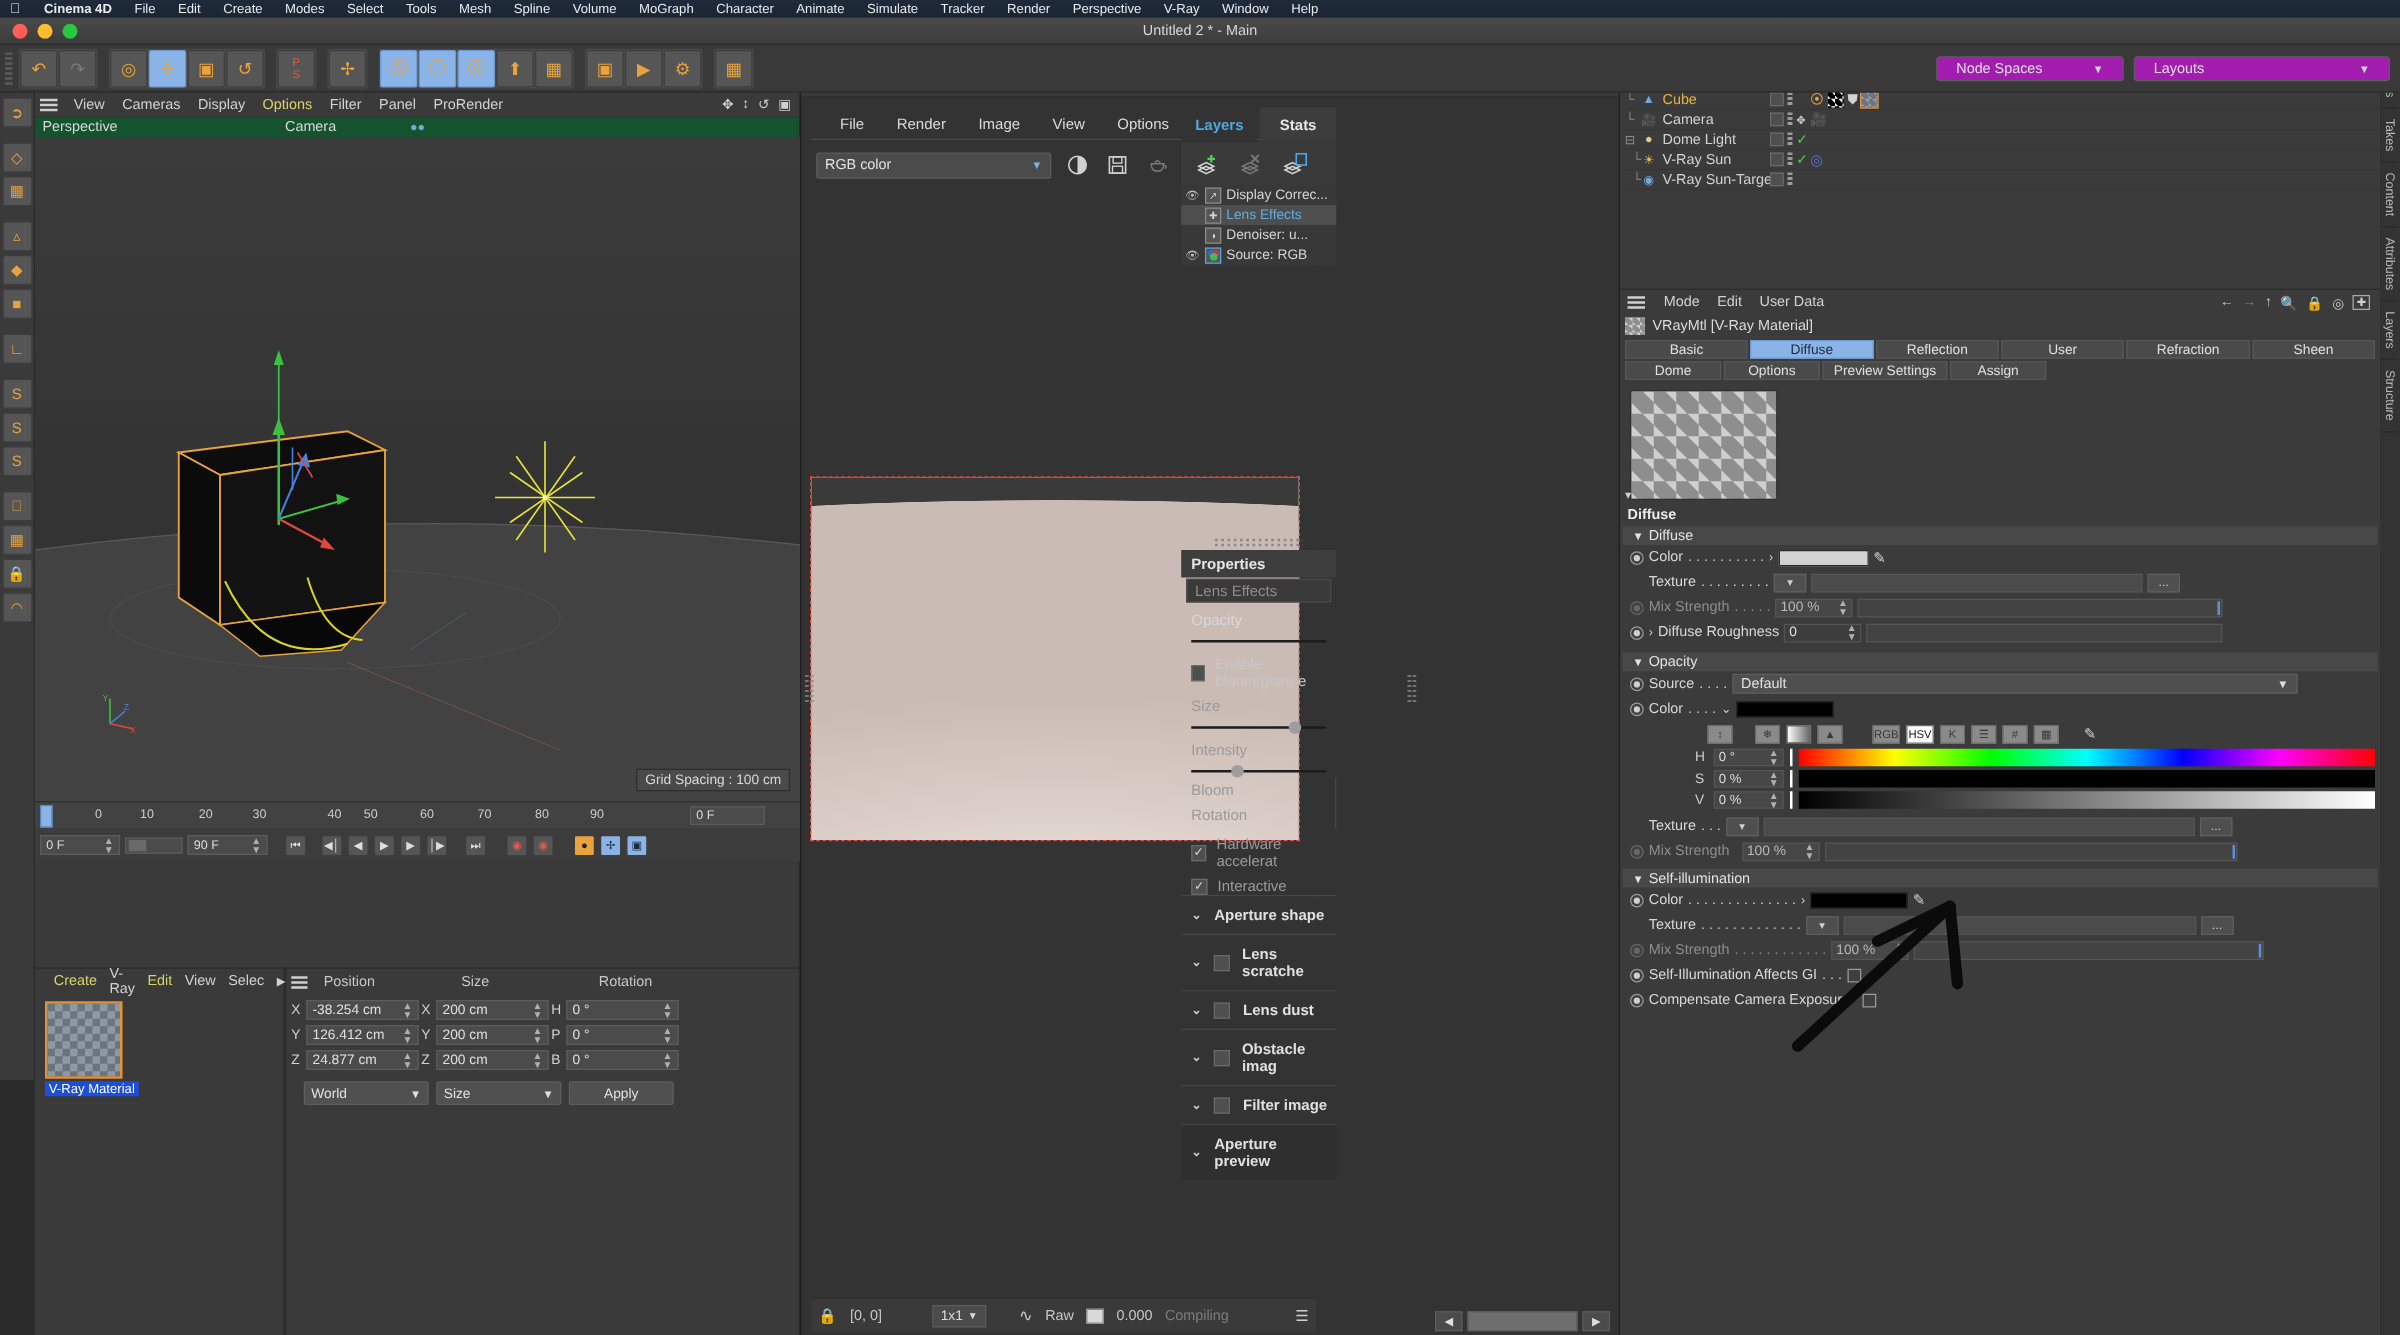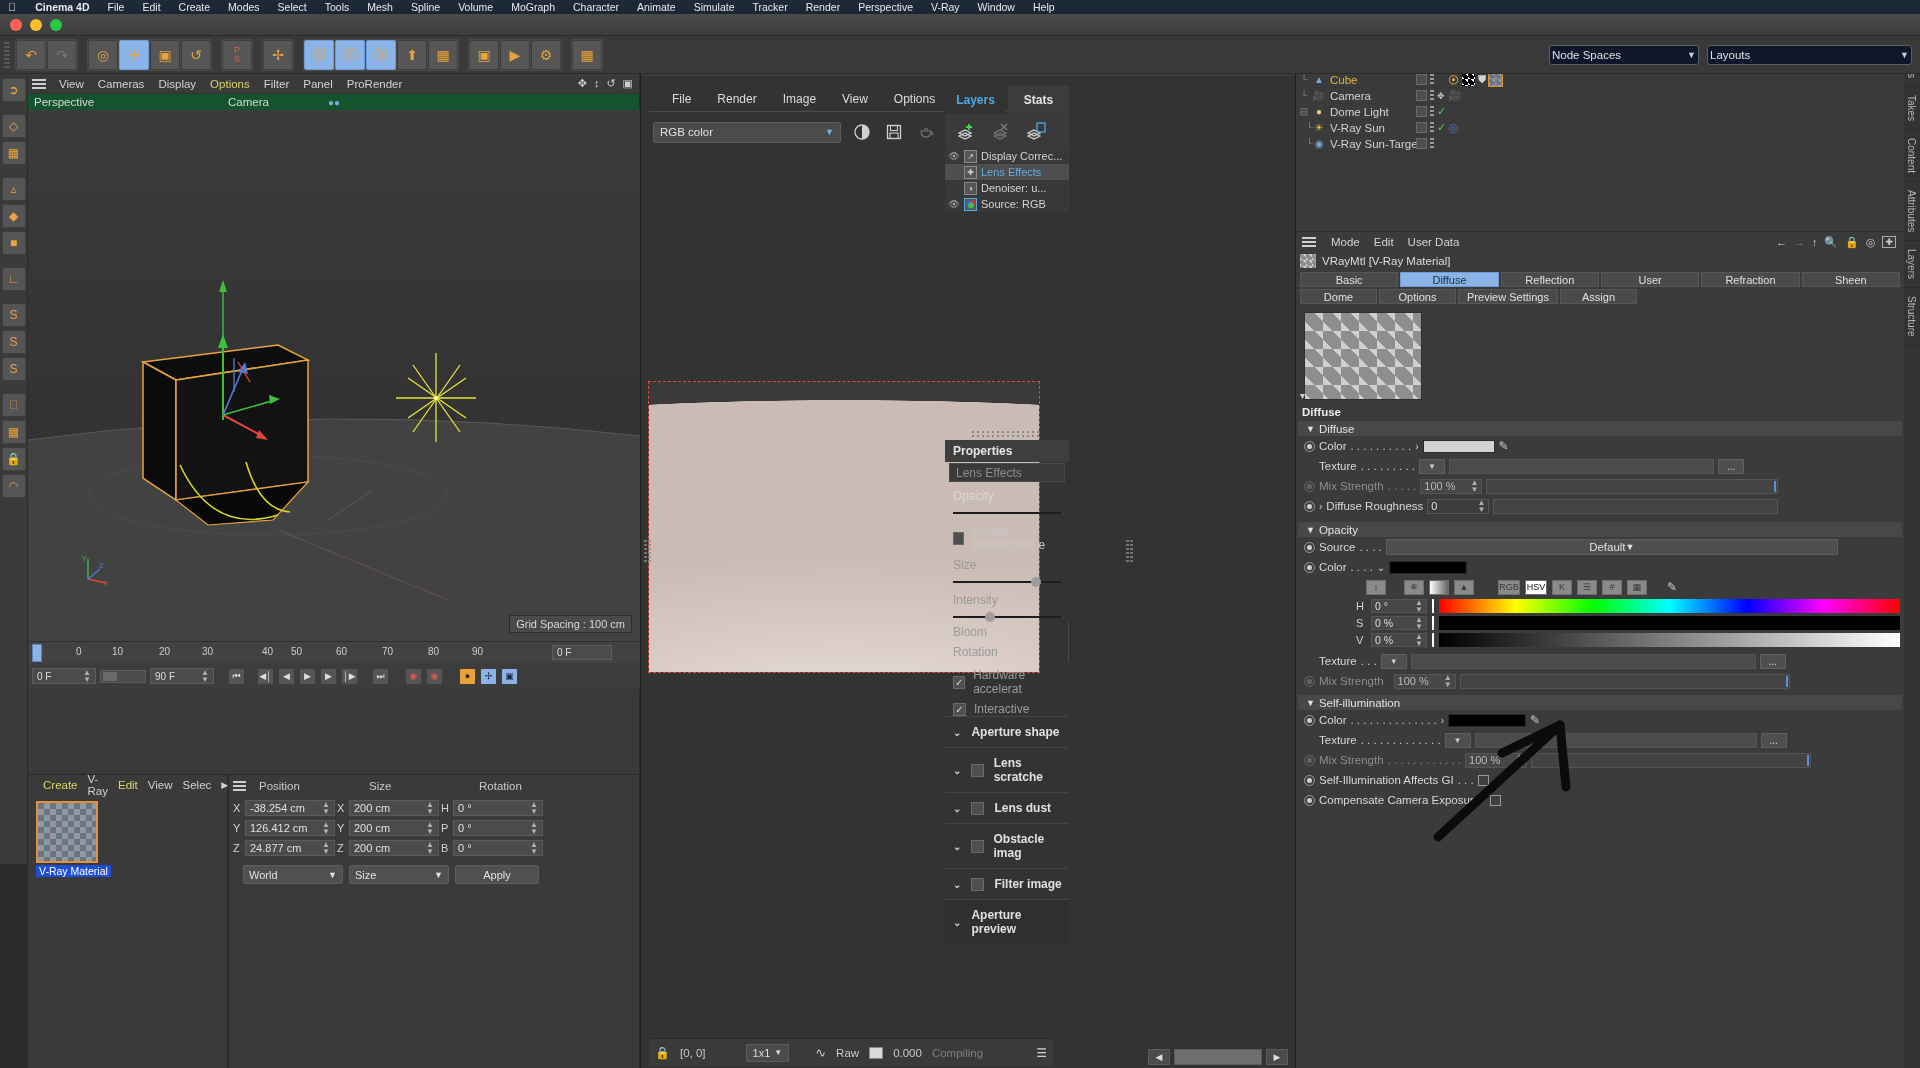--- a/index.html
+++ b/index.html
@@ -48,23 +48,23 @@
   .tgroup{ display:flex; background:#4a4a4a; border-radius:2px; padding:1px; gap:1px; margin-right:6px;}
   .tbtn {
     width:30px; height:30px; background:#565656; border:1px solid #3e3e3e;
     display:flex; align-items:center; justify-content:center; border-radius:2px;
     font-size:14px; color:#e8a33d; position:relative;
   }
   .tbtn.on { background:#8ab4e8; border-color:#6f9ad4; }
   .tbtn.plain{background:#565656;}
   .tool-right{ position:absolute; right:8px; display:flex; gap:8px; align-items:center;}
   .combo {
-    height:20px; min-width:150px; background:#0f172a; border:1px solid #5e5e5e;
+    height:20px; min-width:150px; background:#a21caf; border:1px solid #5e5e5e;
     border-radius:3px; color:#e0e0e0; font-size:11.5px; display:flex; align-items:center;
-    padding:0 2px; justify-content:space-between;
+    padding:0 15px; justify-content:space-between;
   }
   .combo .cv{white-space:nowrap;}
   .combo .ca{font-size:9px;color:#cfcfcf;}
 
   
   .rail {
     position:absolute; left:0; top:74px; width:28px; height:790px;
     background:#3a3a3a; border-right:1px solid #2b2b2b; padding-top:4px;
     display:flex; flex-direction:column; align-items:center; gap:3px; z-index:10;
   }
@@ -274,21 +274,21 @@
   .dotlbl.dim{color:#8d8d8d;}
   .sw{height:13px;border:1px solid #2a2a2a;}
   .eyedrop{color:#d0d0d0;font-size:12px;}
   .tex-sel{width:26px;height:15px;background:#4f4f4f;border:1px solid #5f5f5f;display:flex;align-items:center;justify-content:center;font-size:9px;color:#d0d0d0;}
   .tex-field{height:15px;background:#4b4b4b;border:1px solid #555;}
   .dotsbtn{width:26px;height:15px;background:#4f4f4f;border:1px solid #5f5f5f;display:flex;align-items:center;justify-content:center;font-size:10px;color:#d0d0d0;}
   .numin{height:15px;background:#474747;border:1px solid #555;font-size:11px;color:#b9b9b9;display:flex;align-items:center;justify-content:space-between;padding:0 3px;}
   .numin.active{background:#3d3d3d;color:#e2e2e2;}
   .slidebar{height:15px;background:#434343;border:1px solid #555;position:relative;}
   .slidebar .blue{position:absolute;right:1px;top:1px;bottom:1px;width:2px;background:#5b8fd6;}
-  .selin{height:16px;background:#4f4f4f;border:1px solid #5e5e5e;font-size:11.5px;color:#e0e0e0;display:flex;align-items:center;justify-content:center;padding:0 6px;}
+  .selin{height:16px;background:#4f4f4f;border:1px solid #5e5e5e;font-size:11.5px;color:#e0e0e0;display:flex;align-items:center;justify-content:space-between;padding:0 6px;}
   .modebar{display:flex;align-items:center;gap:5px;padding-left:70px;height:20px;}
   .mbtn{width:20px;height:15px;background:#8a8a8a;border:1px solid #6e6e6e;display:flex;align-items:center;justify-content:center;font-size:9px;color:#3a3a3a;}
   .mbtn.on{background:#fff;color:#111;}
   .mbtn.wide{width:22px;}
   .hsvrow{display:flex;align-items:center;gap:5px;height:16px;margin-top:1px;padding-left:60px;}
   .hsvlbl{width:10px;font-size:11px;color:#d0d0d0;}
   .hsvin{width:56px;height:14px;background:#474747;border:1px solid #555;font-size:10.5px;color:#ddd;display:flex;align-items:center;justify-content:space-between;padding:0 3px;}
   .hue{flex:1;height:14px;background:linear-gradient(90deg,#f00,#ff0,#0f0,#0ff,#00f,#f0f,#f00);}
   .satb{flex:1;height:14px;background:linear-gradient(90deg,#000,#000);}
   .valb{flex:1;height:14px;background:linear-gradient(90deg,#000,#fff);}
@@ -324,20 +324,21 @@
     <span class="mi">Window</span>
     <span class="mi">Help</span>
   </div>
 
   <div class="titlebar">
     <div class="traffic">
       <span class="tl r"></span>
       <span class="tl y"></span>
       <span class="tl g"></span>
     </div>
+    <div class="doc-title">Untitled 2 * - Main</div>
   </div>
 
   <div class="toolbar">
     <span class="tgrip"></span>
     <div class="tgroup">
       <div class="tbtn plain">↶</div>
       <div class="tbtn plain" style="color:#7a7a7a">↷</div>
     </div>
     <div class="tgroup">
       <div class="tbtn">◎</div>

